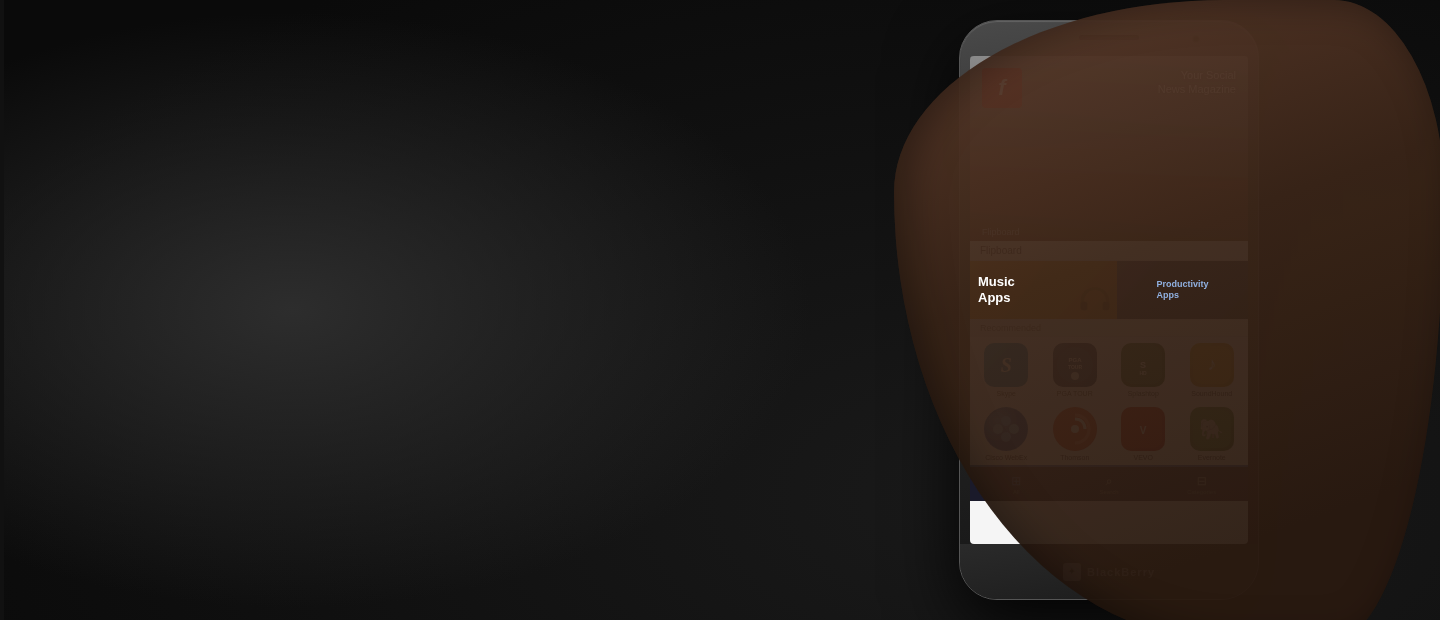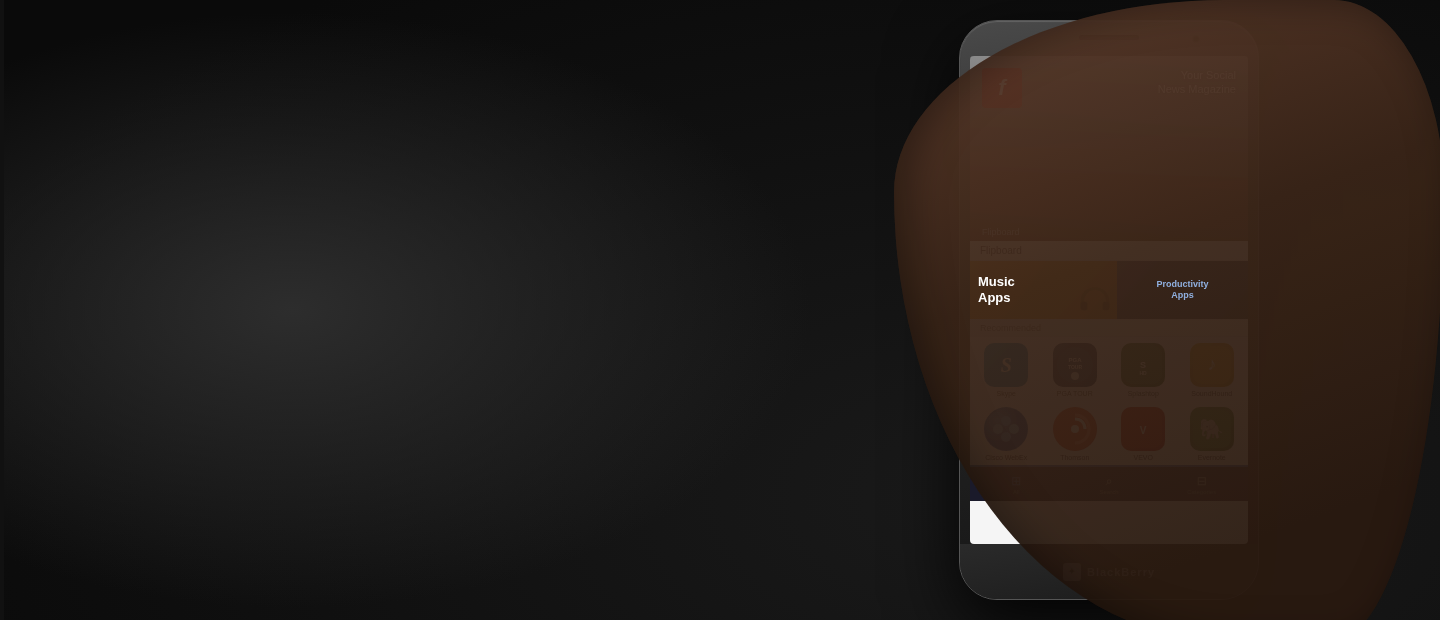--- a/index.html
+++ b/index.html
@@ -233,21 +233,20 @@
       align-items: center;
       justify-content: center;
       position: relative;
       overflow: hidden;
     }
 
     .cat-prod-text {
       color: #e8e8e8;
       font-size: 9px;
       font-weight: bold;
-      text-align: center;
       line-height: 1.2;
       z-index: 2;
     }
 
     .cat-prod-text span {
       color: #90b0e0;
     }
 
     
     .recommended-label {

